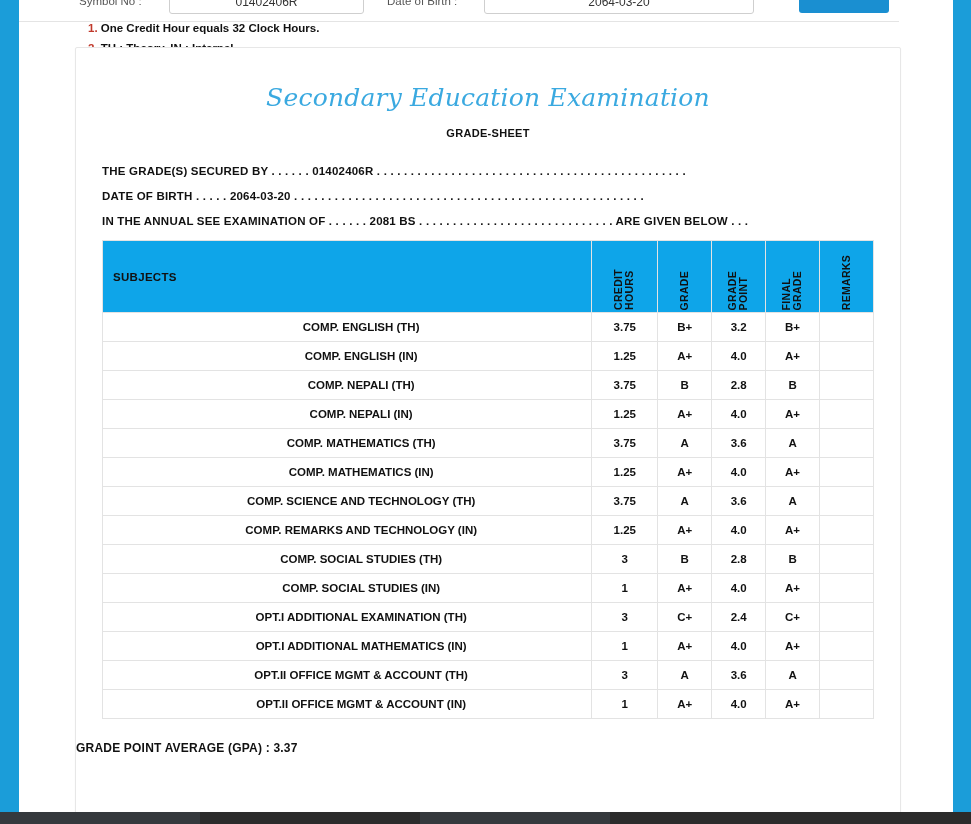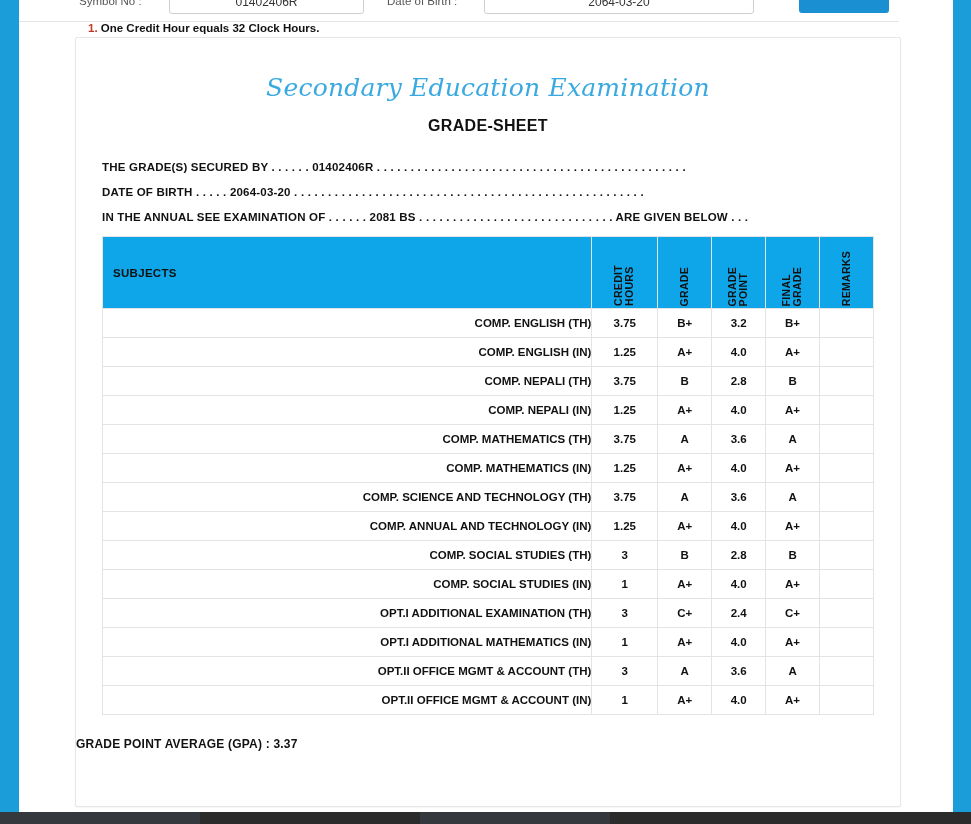--- a/index.html
+++ b/index.html
@@ -78,41 +78,41 @@
     width: 90px; height: 25px;
     background: #1a8fd1;
     border: none;
     border-radius: 3px;
   }
 
   
   .card {
     position: absolute;
     left: 75px;
-    top: 37px;
+    top: 47px;
     width: 826px;
     height: 770px;
     background: #ffffff;
     border: 1px solid #e7e7e7;
     border-radius: 2px;
     box-shadow: 0 1px 2px rgba(0,0,0,0.04);
   }
 
   .title {
     text-align: center;
     color: #3aa9e0;
     font-size: 25px;
     font-family: "DejaVu Serif", serif;
     font-style: italic;
     margin-top: 35px;
     letter-spacing: 0.2px;
   }
   .subtitle {
     text-align: center;
-    font-size: 16px;
+    font-size: 11px;
     font-weight: bold;
     color: #111;
     margin-top: 15px;
     letter-spacing: 0.3px;
   }
 
   .meta {
     margin: 26px 26px 0 26px;
     font-size: 11.5px;
     color: #111;
@@ -154,21 +154,21 @@
     font-size: 10.5px;
     letter-spacing: 0.3px;
     padding-bottom: 4px;
   }
   table.grades tbody td {
     height: 29px;
     text-align: center;
     font-weight: bold;
   }
   table.grades tbody td.subj {
-    text-align: right;
+    text-align: center;
     padding-left: 28px;
   }
   col.c-subj { width: 490px; }
   col.c-ch   { width: 66px; }
   col.c-gr   { width: 54px; }
   col.c-gp   { width: 54px; }
   col.c-fg   { width: 54px; }
   col.c-rm   { width: 54px; }
 
   .gpa {
@@ -288,21 +288,21 @@
           </tr>
           <tr>
             <td class="subj">COMP. SCIENCE AND TECHNOLOGY (TH)</td>
             <td>3.75</td>
             <td>A</td>
             <td>3.6</td>
             <td>A</td>
             <td></td>
           </tr>
           <tr>
-            <td class="subj">COMP. ANNUAL AND TECHNOLOGY (IN)</td>
+            <td class="subj">COMP. REMARKS AND TECHNOLOGY (IN)</td>
             <td>1.25</td>
             <td>A+</td>
             <td>4.0</td>
             <td>A+</td>
             <td></td>
           </tr>
           <tr>
             <td class="subj">COMP. SOCIAL STUDIES (TH)</td>
             <td>3</td>
             <td>B</td>

